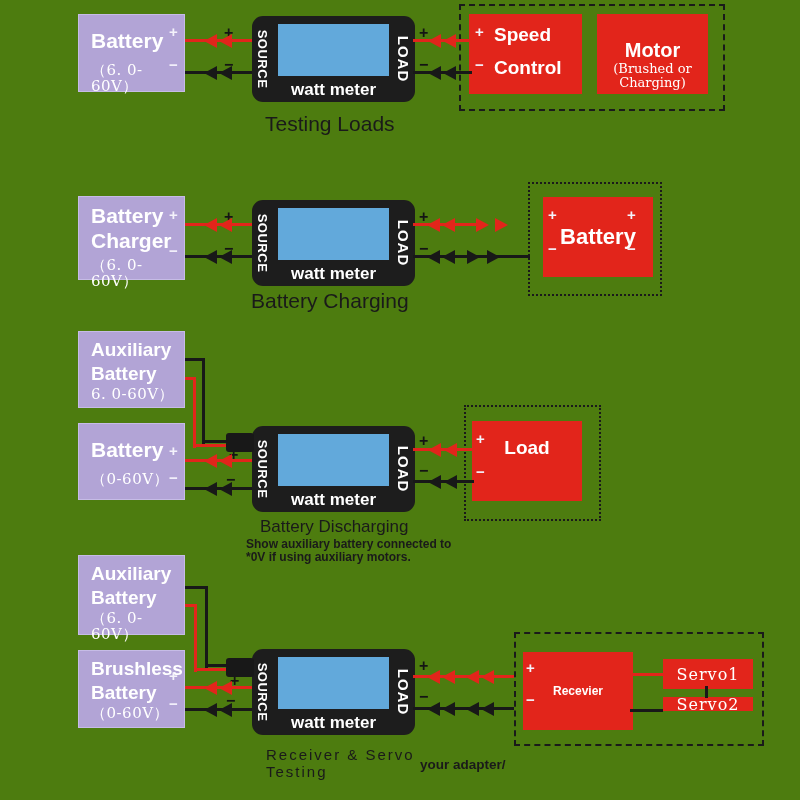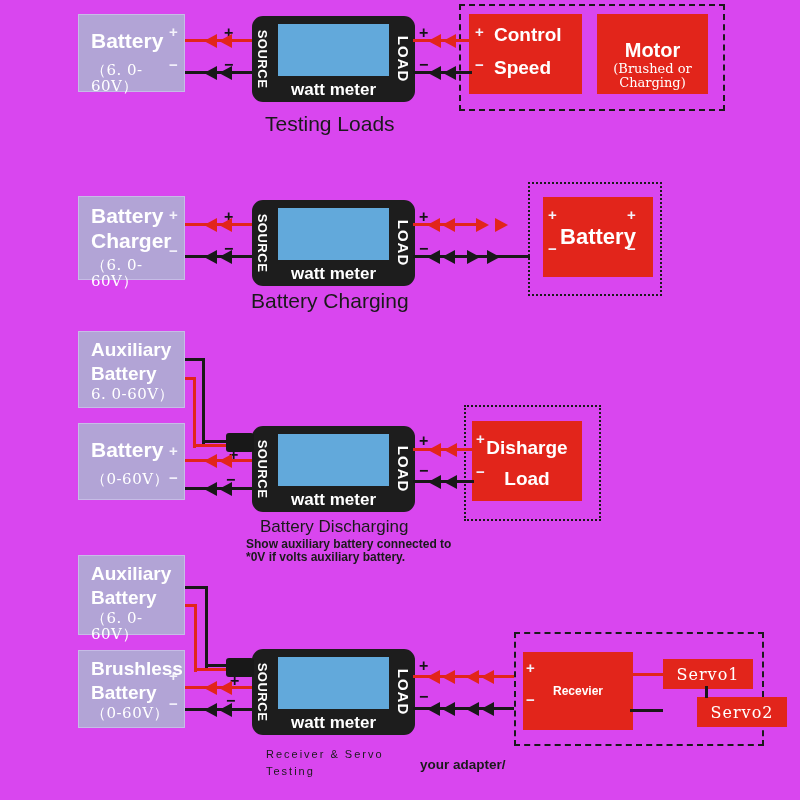--- a/index.html
+++ b/index.html
@@ -1,16 +1,16 @@
 <!DOCTYPE html>
 <html><head>
 <meta charset="utf-8">
 <style>
   html,body{margin:0;padding:0;background:#ffffff;}
-  .stage{position:relative;width:800px;height:800px;background:#d946ef;overflow:hidden;
+  .stage{position:relative;width:800px;height:800px;background:#4d7c0f;overflow:hidden;
          font-family:"Liberation Sans",sans-serif;}
   
   .pbox{position:absolute;background:#b2a4d6;border:1px solid #c6bce6;color:#fff;
         box-sizing:border-box;padding:6px 0 0 12px;}
   .pbox.two{padding-top:13px;}
   .pbox .b2{font-weight:bold;font-size:21px;line-height:25px;}
   .pbox .b3{font-weight:bold;font-size:19px;line-height:24px;}
   .range{font-family:"DejaVu Serif",serif;font-size:15px;line-height:16px;margin-top:4px;letter-spacing:.5px;}
   .pbox.two .range{margin-top:9px;}
   
@@ -35,21 +35,21 @@
   .dash{position:absolute;border:2px dashed #1a1a1a;}
   .dot{position:absolute;border:2px dotted #1a1a1a;}
   
   .pm{position:absolute;font-weight:bold;font-size:16px;line-height:15px;color:#141414;}
   .pm.w{color:#f4f2fb;font-size:15px;}
   
   .cap{position:absolute;color:#1a1a1a;font-weight:normal;}
   .cap1{font-size:21px;line-height:24px;}
   .cap2{font-size:21px;}
   .cap3{font-size:17px;}
-  .cap4{font-size:11px;letter-spacing:2px;line-height:17px;}
+  .cap4{font-size:15px;letter-spacing:2px;line-height:17px;}
   .smallnote{position:absolute;color:#1a1a1a;font-weight:bold;font-size:12px;line-height:13px;}
   .note{position:absolute;color:#1a1a1a;font-weight:bold;font-size:13.5px;line-height:15px;white-space:pre;}
   
   .wire,.vwire,.plug{position:absolute;}
   .plug{background:#181818;border-radius:3px;}
   .ah{position:absolute;width:0;height:0;border-top:7px solid transparent;border-bottom:7px solid transparent;}
 </style>
 </head>
 <body>
 
@@ -69,22 +69,22 @@
     <div class="wm">watt meter</div>
   </div>
 
   <span class="pm" style="left:224px;top:25px">+</span>
   <span class="pm" style="left:224px;top:57px">−</span>
   <span class="pm" style="left:419px;top:25px">+</span>
   <span class="pm" style="left:419px;top:57px">−</span>
 
   <div class="dash" style="left:459px;top:4px;width:262px;height:103px"></div>
   <div class="rbox speed" style="left:469px;top:14px;width:113px;height:80px">
+    <div class="l">Speed</div>
     <div class="l">Control</div>
-    <div class="l">Speed</div>
   </div>
   <span class="pm w" style="left:475px;top:24px">+</span>
   <span class="pm w" style="left:475px;top:57px">−</span>
   <div class="rbox motor" style="left:597px;top:14px;width:111px;height:80px">
     <div class="t">Motor</div>
     <div class="s">(Brushed or</div>
     <div class="s">Charging)</div>
   </div>
 
   <div class="cap cap1" style="left:265px;top:112px">
@@ -141,30 +141,29 @@
     <div class="wm">watt meter</div>
   </div>
 
   <span class="pm" style="left:229px;top:447px">+</span>
   <span class="pm" style="left:226px;top:472px">−</span>
   <span class="pm" style="left:419px;top:433px">+</span>
   <span class="pm" style="left:419px;top:463px">−</span>
 
   <div class="dot" style="left:464px;top:405px;width:133px;height:112px"></div>
   <div class="rbox dish" style="left:472px;top:421px;width:110px;height:80px">
-    <div class="l">Disharge</div>
     <div class="l">Load</div>
   </div>
   <span class="pm w" style="left:476px;top:431px">+</span>
   <span class="pm w" style="left:476px;top:464px">−</span>
 
   <div class="cap cap3" style="left:260px;top:517px">Battery Discharging</div>
   <div class="smallnote" style="left:246px;top:538px">
     <div>Show auxiliary battery connected to</div>
-    <div>*0V if volts auxiliary battery.</div>
+    <div>*0V if using auxiliary motors.</div>
   </div>
 
   <div class="pbox" style="left:78px;top:555px;width:107px;height:80px">
     <div class="b3">Auxiliary</div>
     <div class="b3">Battery</div>
     <div class="range" style="margin-top:0">（6. 0-60V）</div>
   </div>
   <div class="pbox" style="left:78px;top:650px;width:107px;height:78px">
     <div class="b3">Brushless</div>
     <div class="b3">Battery</div>
@@ -187,21 +186,21 @@
 
   <div class="dash" style="left:514px;top:632px;width:246px;height:110px"></div>
   <div class="rbox cbox" style="left:523px;top:652px;width:110px;height:78px;font-size:12px">
     <span>Recevier</span>
   </div>
   <span class="pm w" style="left:526px;top:660px">+</span>
   <span class="pm w" style="left:526px;top:692px">−</span>
   <div class="rbox cbox servo" style="left:663px;top:659px;width:90px;height:30px">
     <span>Servo1</span>
   </div>
-  <div class="rbox cbox servo" style="left:697px;top:697px;width:90px;height:30px">
+  <div class="rbox cbox servo" style="left:663px;top:697px;width:90px;height:14px">
     <span>Servo2</span>
   </div>
 
   <div class="note" style="left:420px;top:727px">
     <div>your adapter/</div>
     
   </div>
   <div class="cap cap4" style="left:266px;top:746px">
     <div>Receiver &amp; Servo</div>
     <div>Testing</div>

